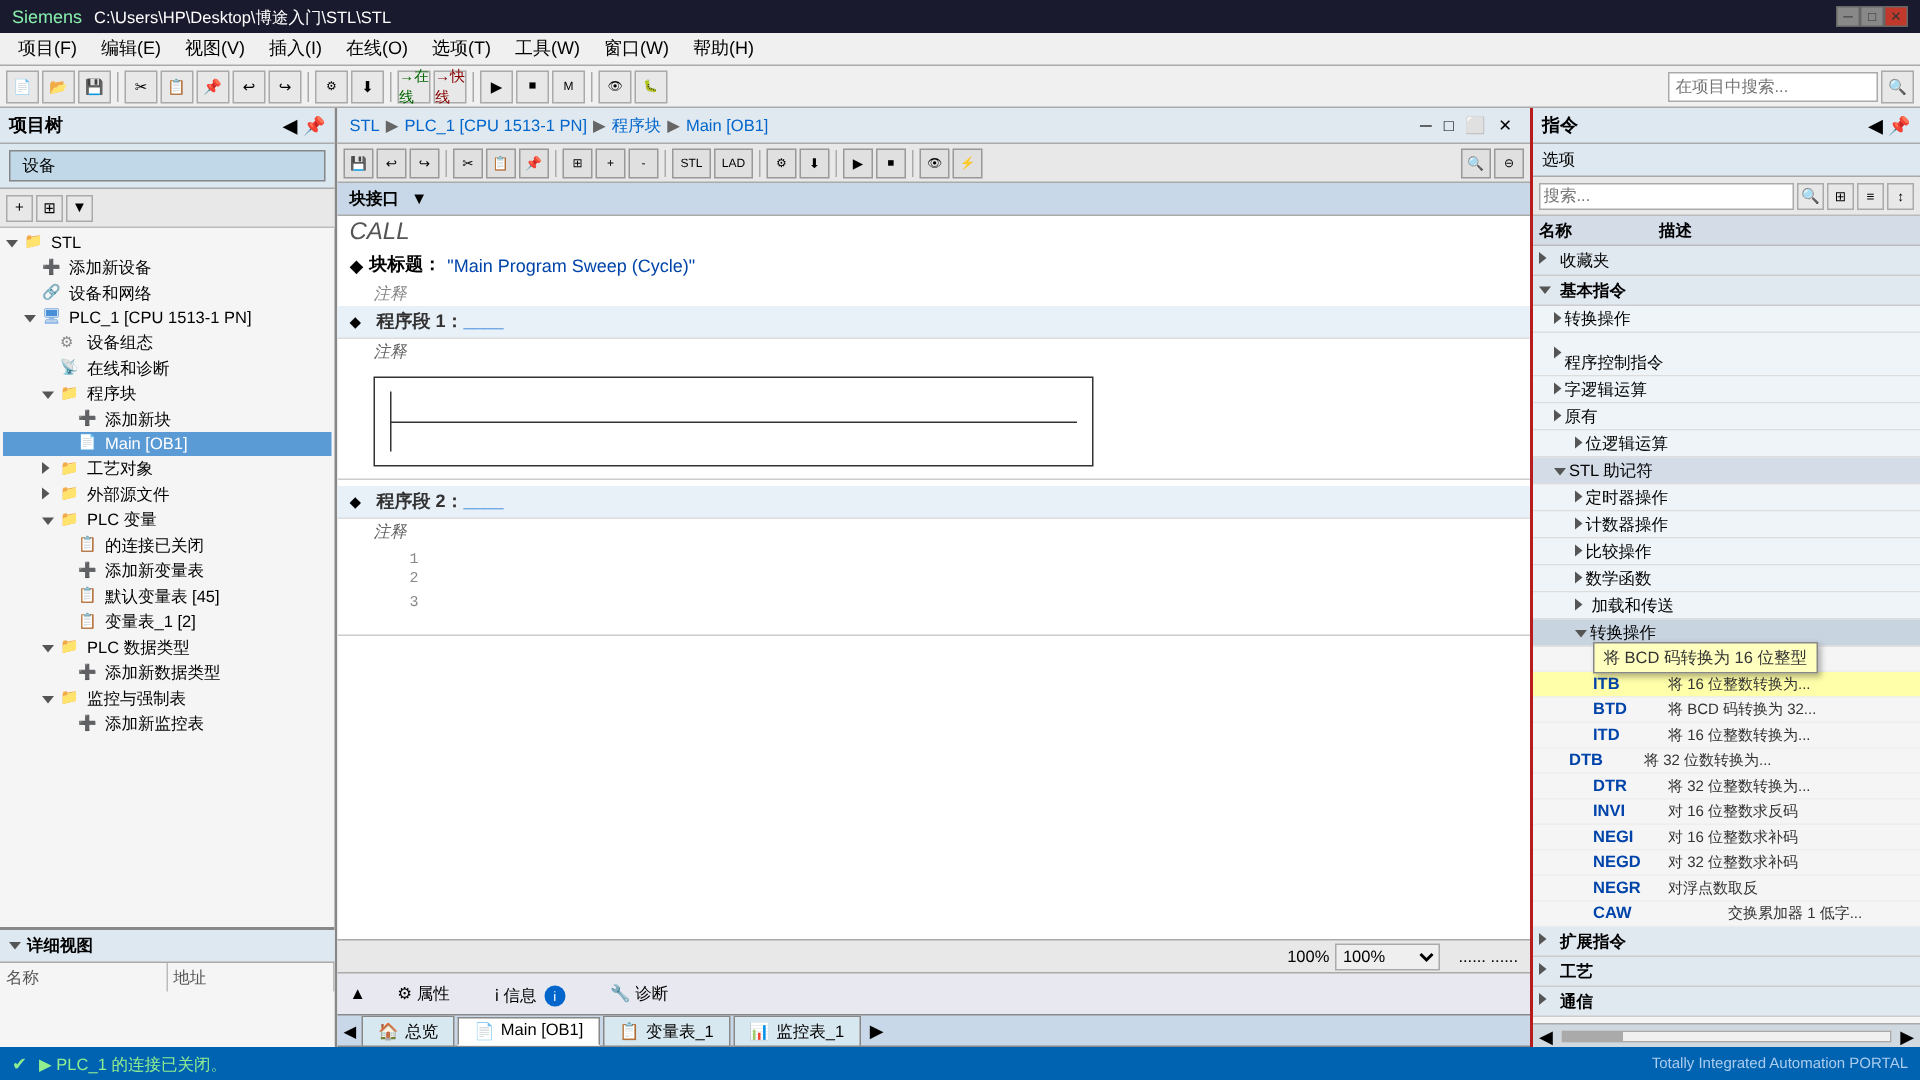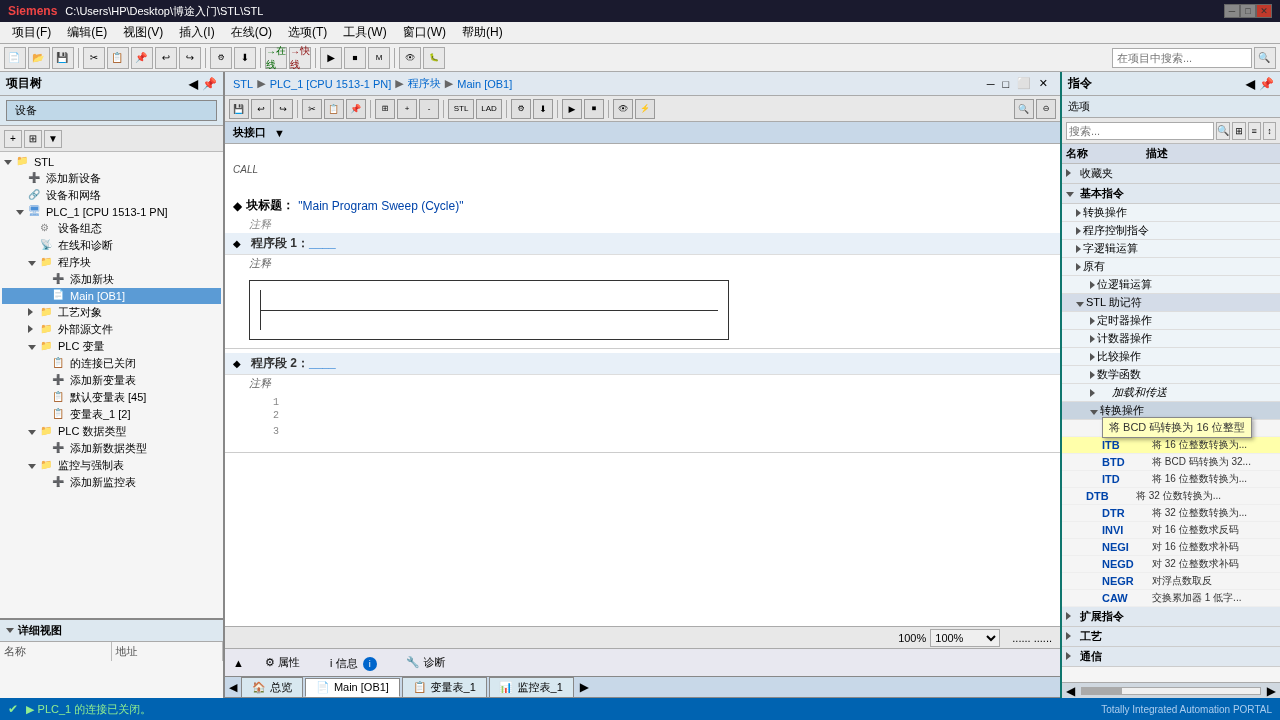--- a/index.html
+++ b/index.html
@@ -1,20 +1,20 @@
 <!DOCTYPE html>
 <html><head>
   <meta charset="utf-8">
   <style>
     * { margin: 0; padding: 0; box-sizing: border-box; }
     body { font-family: 'SimSun', 'Microsoft YaHei', sans-serif; font-size: 12px; background: #d4d0c8; width: 1280px; height: 720px; overflow: hidden; }
     
     
     .title-bar { background: #1a1a2e; color: white; height: 22px; display: flex; align-items: center; padding: 0 8px; font-size: 12px; }
-    .title-bar .logo { color: #ef4444; font-weight: bold; margin-right: 8px; }
+    .title-bar .logo { color: #86efac; font-weight: normal; margin-right: 8px; }
     .win-btn { width: 16px; height: 14px; background: #888; border: 1px solid #666; cursor: pointer; font-size: 9px; display: flex; align-items: center; justify-content: center; color: #333; }
     .win-btn.close { background: #c0392b; }
     
     
     .menu-bar { background: #f0f0f0; height: 22px; display: flex; align-items: center; border-bottom: 1px solid #aaa; padding: 0 4px; }
     .menu-item { padding: 2px 8px; font-size: 12px; cursor: pointer; color: #000; }
     
     
     .toolbar { background: #f0f0f0; height: 28px; display: flex; align-items: center; border-bottom: 1px solid #aaa; padding: 0 4px; gap: 2px; }
     .tb-btn { width: 22px; height: 22px; background: #e8e8e8; border: 1px solid #aaa; cursor: pointer; display: flex; align-items: center; justify-content: center; font-size: 10px; }
@@ -81,21 +81,21 @@
     
     .bottom-tabs { height: 22px; background: #c8d8e8; border-top: 1px solid #888; border-bottom: 1px solid #888; display: flex; align-items: center; padding: 0 4px; }
     .btab { padding: 2px 10px; background: #d8e8f0; border: 1px solid #888; font-size: 11px; cursor: pointer; margin-right: 2px; display: flex; align-items: center; gap: 4px; }
     .btab.active { background: white; border-bottom: 1px solid white; }
     
     
     .props-panel { height: 28px; background: #e8e8f0; border-top: 1px solid #aaa; display: flex; align-items: center; padding: 0 8px; gap: 12px; }
     .props-tab { font-size: 11px; padding: 2px 8px; cursor: pointer; border: 1px solid transparent; }
     
     
-    .right-panel { width: 220px; background: #f5f5f5; border-left: 2px solid #0f766e; display: flex; flex-direction: column; }
+    .right-panel { width: 260px; background: #f5f5f5; border-left: 2px solid #b91c1c; display: flex; flex-direction: column; }
     .right-header { background: #dde8f0; height: 24px; display: flex; align-items: center; justify-content: space-between; padding: 0 6px; font-weight: bold; font-size: 12px; border-bottom: 1px solid #aaa; }
     .right-toolbar { height: 26px; background: #e8e8e8; border-bottom: 1px solid #bbb; display: flex; align-items: center; padding: 0 4px; gap: 2px; }
     .right-content { flex: 1; overflow-y: auto; }
     
     .instr-section { }
     .instr-header { display: flex; align-items: center; padding: 2px 4px; background: #e0e8f0; border-bottom: 1px solid #ccc; cursor: pointer; font-size: 11px; }
     .instr-header .arrow { width: 14px; font-size: 10px; }
     .instr-sub-header { display: flex; align-items: center; padding: 1px 14px; background: #eef4f8; border-bottom: 1px solid #ddd; cursor: pointer; font-size: 11px; }
     .instr-item { display: flex; align-items: center; padding: 1px 24px; border-bottom: 1px solid #eee; cursor: pointer; font-size: 11px; position: relative; }
     .instr-item.highlighted { background: #ffffaa; }
@@ -389,21 +389,21 @@
       <div class="etb-btn" style="font-size:8px;">⊖</div>
     </div>
 
     <div style="background:#c8d8e8;height:22px;display:flex;align-items:center;padding:0 8px;border-bottom:1px solid #aaa;font-size:11px;font-weight:bold;">
       <span>块接口</span>
       <span style="margin-left:8px;">▼</span>
     </div>
 
     <div class="program-content">
 
-      <div style="padding:20px 8px;font-size:10px;color:#555;font-style:italic;">CALL</div>
+      <div style="padding:2px 8px;font-size:16px;color:#555;font-style:italic;">CALL</div>
 
       <div style="padding:2px 8px;font-size:12px;display:flex;align-items:center;">
         <span style="margin-right:4px;">◆</span>
         <span style="font-weight:bold;">块标题：</span>
         <span style="color:#0044aa;margin-left:4px;">"Main Program Sweep (Cycle)"</span>
       </div>
       <div style="padding:1px 24px;font-size:11px;color:#888;font-style:italic;">注释</div>
 
       <div class="segment">
         <div class="segment-header">
@@ -529,21 +529,21 @@
           <span style="font-weight:bold;">基本指令</span>
         </div>
 
         <div class="instr-sub-header">
           <span><span class="tri-right-sm"></span></span>
           <span style="margin-left:2px;">转换操作</span>
         </div>
 
         <div class="instr-sub-header">
           <span><span class="tri-right-sm"></span></span>
-          <span style="margin-left:2px;">程序控制指令</span>
+          <span style="margin-left:2px;margin-top:11px;">程序控制指令</span>
         </div>
 
         <div class="instr-sub-header">
           <span><span class="tri-right-sm"></span></span>
           <span style="margin-left:2px;">字逻辑运算</span>
         </div>
 
         <div class="instr-sub-header">
           <span><span class="tri-right-sm"></span></span>
           <span style="margin-left:2px;">原有</span>
@@ -574,21 +574,21 @@
           <span style="margin-left:2px;">比较操作</span>
         </div>
 
         <div class="instr-sub-header" style="padding-left:28px;">
           <span><span class="tri-right-sm"></span></span>
           <span style="margin-left:2px;">数学函数</span>
         </div>
 
         <div class="instr-sub-header" style="padding-left:28px;">
           <span><span class="tri-right-sm"></span></span>
-          <span style="margin-left:17px;font-style:italic;">加载和传送</span>
+          <span style="margin-left:6px;">加载和传送</span>
         </div>
 
         <div class="instr-sub-header" style="padding-left:28px;background:#c8d4e0;">
           <span><span class="tri-down-sm"></span></span>
           <span style="margin-left:2px;">转换操作</span>
         </div>
 
         <div class="instr-item" style="padding-left:40px;">
           <span class="iname">BTI</span>
           <span class="idesc">将 BCD 码转换为 16...</span>
@@ -634,21 +634,21 @@
         <div class="instr-item" style="padding-left:40px;">
           <span class="iname">NEGD</span>
           <span class="idesc">对 32 位整数求补码</span>
         </div>
 
         <div class="instr-item" style="padding-left:40px;">
           <span class="iname">NEGR</span>
           <span class="idesc">对浮点数取反</span>
         </div>
 
-        <div class="instr-item" style="padding-left:40px;">
+        <div class="instr-item" style="padding-left:40px;gap:40px;">
           <span class="iname">CAW</span>
           <span class="idesc">交换累加器 1 低字...</span>
         </div>
       </div>
 
       <div class="instr-section">
         <div class="instr-header">
           <span class="arrow"><span class="tri-right-sm"></span></span>
           <span style="font-weight:bold;">扩展指令</span>
         </div>

